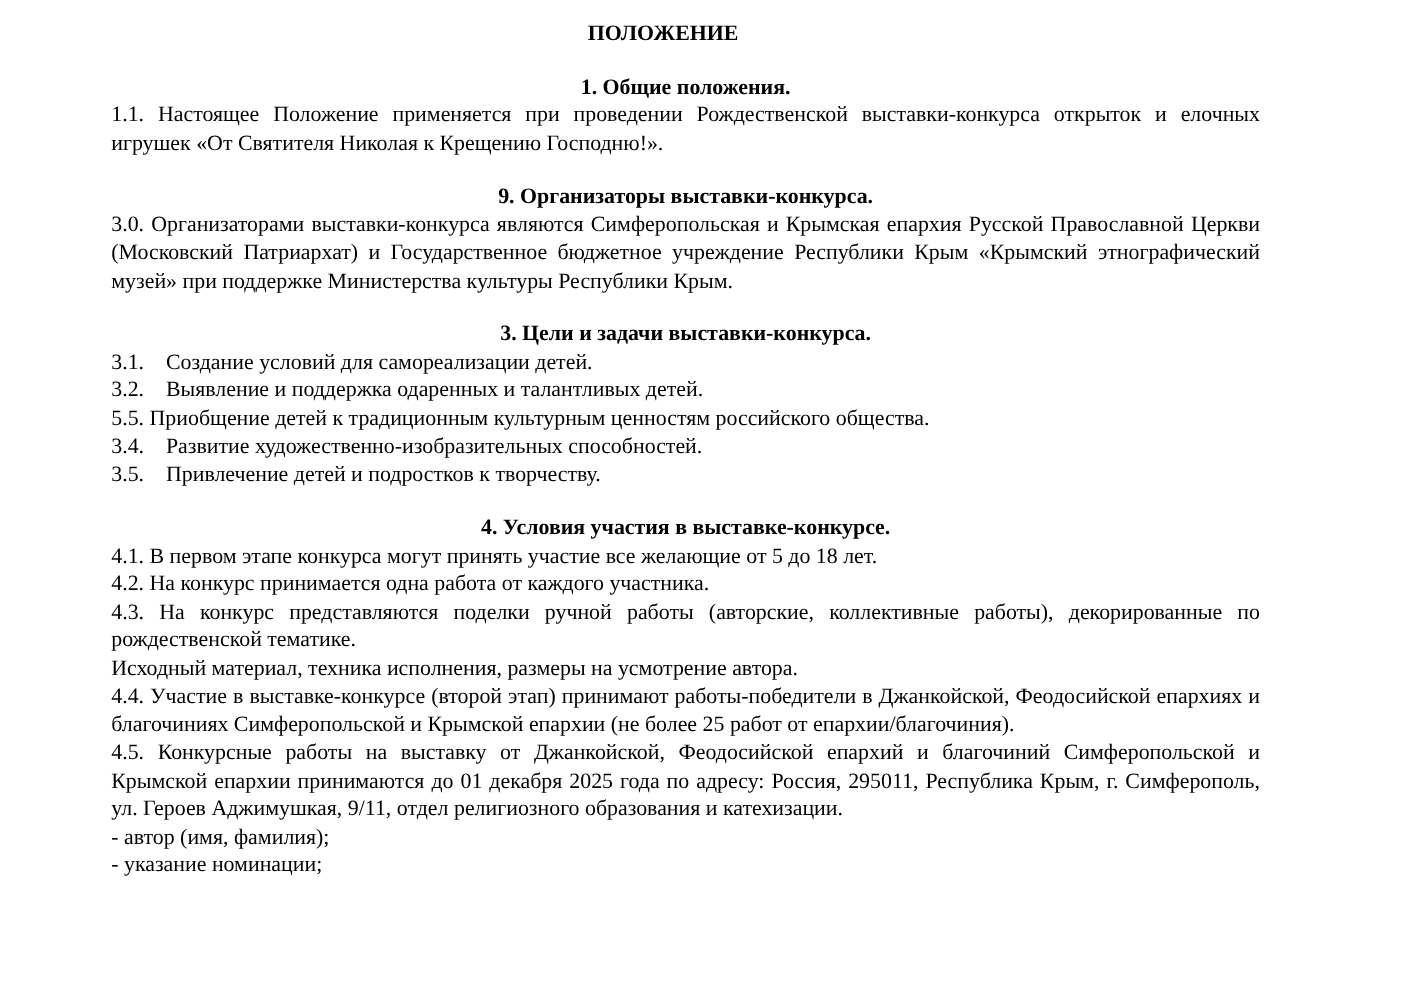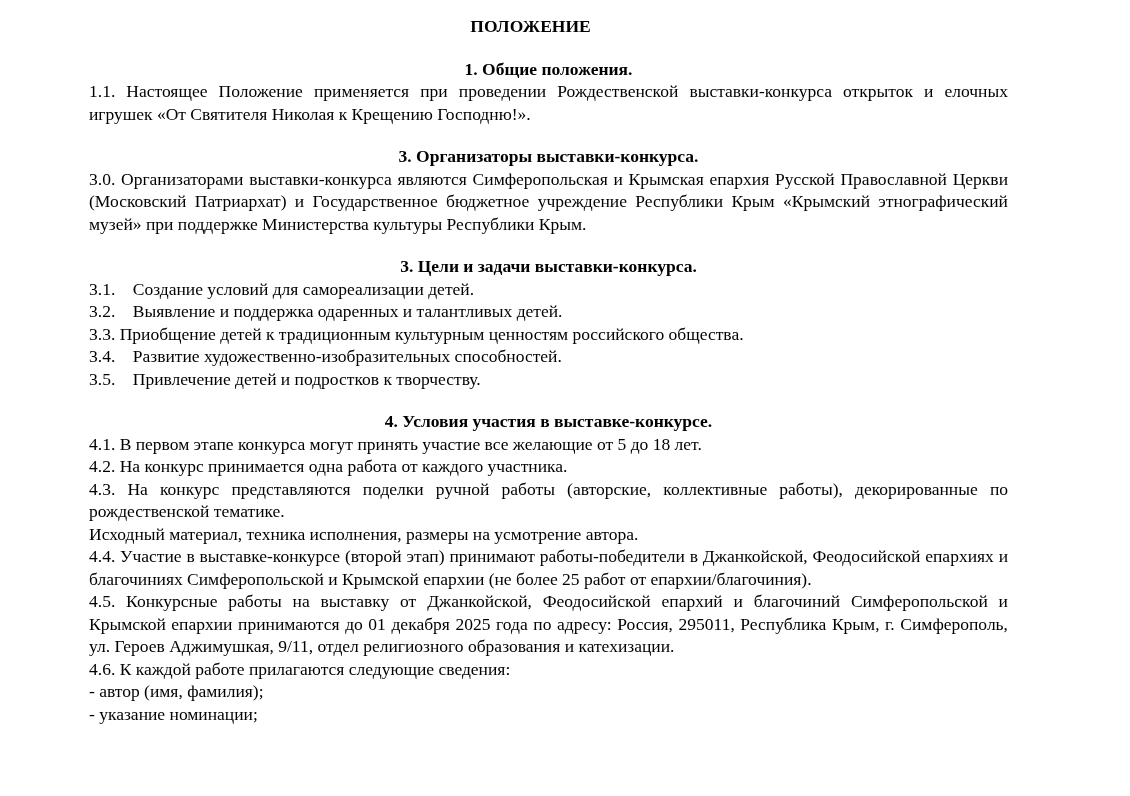--- a/index.html
+++ b/index.html
@@ -52,37 +52,36 @@
 <body>
 
 <div class="doc">
   <p class="doc-title">ПОЛОЖЕНИЕ</p>
   <div>
       <section class="doc-section">
         <h2 class="section-heading">1. Общие положения.</h2>
         <p class="paragraph"><span class="">1.1. Настоящее Положение применяется при проведении Рождественской выставки-конкурса открыток и елочных игрушек «От Святителя Николая к Крещению Господню!».</span></p>
       </section>
       <section class="doc-section">
-        <h2 class="section-heading">3. Организаторы выставки-конкурса.</h2>
+        <h2 class="section-heading">9. Организаторы выставки-конкурса.</h2>
         <p class="paragraph"><span class="">3.0. Организаторами выставки-конкурса являются Симферопольская и Крымская епархия Русской Православной Церкви (Московский Патриархат) и Государственное бюджетное учреждение Республики Крым «Крымский этнографический музей» при поддержке Министерства культуры Республики Крым.</span></p>
       </section>
       <section class="doc-section">
         <h2 class="section-heading">3. Цели и задачи выставки-конкурса.</h2>
         <p class="paragraph"><span class="">3.1.&nbsp;&nbsp;&nbsp; Создание условий для самореализации детей.</span></p>
         <p class="paragraph"><span class="">3.2.&nbsp;&nbsp;&nbsp; Выявление и поддержка одаренных и талантливых детей.</span></p>
-        <p class="paragraph"><span class="">3.3. Приобщение детей к традиционным культурным ценностям российского общества.</span></p>
+        <p class="paragraph"><span class="">5.5. Приобщение детей к традиционным культурным ценностям российского общества.</span></p>
         <p class="paragraph"><span class="">3.4.&nbsp;&nbsp;&nbsp; Развитие художественно-изобразительных способностей.</span></p>
         <p class="paragraph"><span class="">3.5.&nbsp;&nbsp;&nbsp; Привлечение детей и подростков к творчеству.</span></p>
       </section>
       <section class="doc-section">
         <h2 class="section-heading">4. Условия участия в выставке-конкурсе.</h2>
         <p class="paragraph"><span class="">4.1. В </span><span class="bold">первом этапе</span><span class=""> конкурса могут принять участие все желающие от 5 до 18 лет.</span></p>
         <p class="paragraph"><span class="">4.2. На конкурс принимается одна работа от каждого участника.</span></p>
         <p class="paragraph"><span class="">4.3. На конкурс представляются поделки ручной работы (авторские, коллективные работы), декорированные по рождественской тематике.</span></p>
         <p class="paragraph"><span class="">Исходный материал, техника исполнения, размеры на усмотрение автора.</span></p>
         <p class="paragraph"><span class="">4.4. Участие в выставке-конкурсе (второй этап) принимают работы-победители в Джанкойской, Феодосийской епархиях и благочиниях Симферопольской и Крымской епархии (не более 25 работ от епархии/благочиния).</span></p>
         <p class="paragraph"><span class="">4.5. Конкурсные работы на выставку от Джанкойской, Феодосийской епархий и благочиний Симферопольской и Крымской епархии принимаются </span><span class="bold">до 01 декабря 2025 года</span><span class=""> по адресу: Россия, 295011, Республика Крым, г. Симферополь, ул. Героев Аджимушкая, 9/11, отдел религиозного образования и катехизации.</span></p>
-        <p class="paragraph"><span class="">4.6. К каждой работе прилагаются следующие сведения:</span></p>
         <p class="paragraph"><span class="">- автор (имя, фамилия);</span></p>
         <p class="paragraph"><span class="">- указание номинации;</span></p>
       </section>
     </div>
 </div>
 
 </body></html>

